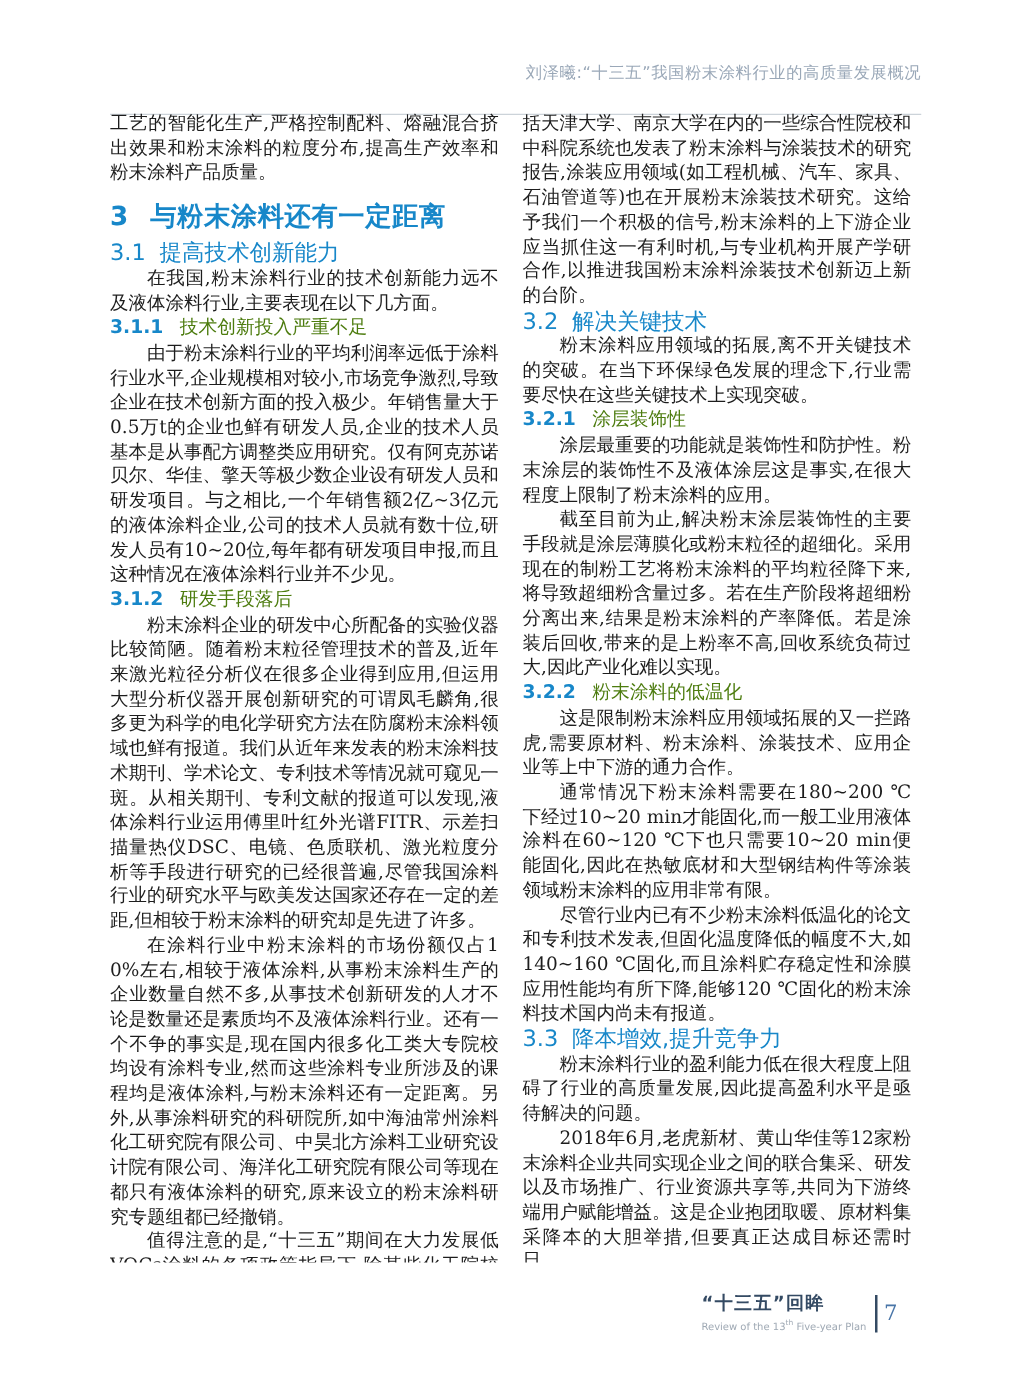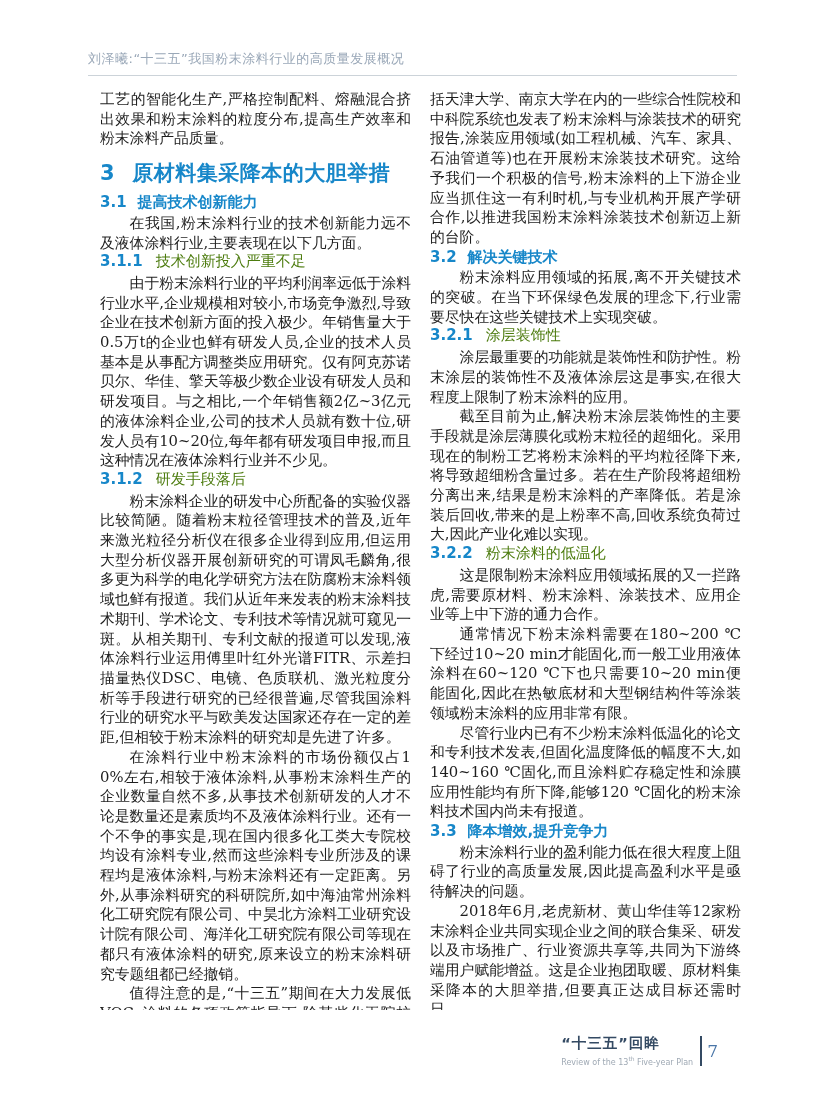--- a/index.html
+++ b/index.html
@@ -3,40 +3,40 @@
 <meta charset="utf-8">
 <style>
   html,body{margin:0;padding:0;background:#ffffff;}
   .page{
     position:relative;width:816px;height:1099px;background:#ffffff;
     font-family:"DejaVu Serif","Liberation Serif",serif;overflow:hidden;
   }
   
   .hdr{
     position:absolute;top:50px;left:88px;width:649px;
-    text-align:left;font-family:"DejaVu Sans","Liberation Sans",sans-serif;
+    text-align:right;font-family:"DejaVu Sans","Liberation Sans",sans-serif;
     font-size:13px;line-height:17px;color:#9aa8b8;letter-spacing:.5px;
-    padding-bottom:8px;border-bottom:1px solid #ccd3d9;
+    padding-bottom:24px;border-bottom:1px solid #ccd3d9;
   }
   
-  .cols{position:absolute;top:89px;left:100px;width:641px;display:flex;gap:19px;}
+  .cols{position:absolute;top:89px;left:88px;width:641px;display:flex;gap:19px;}
   .col{width:311px;overflow:hidden;height:921px;}
   p.body{
     margin:0;font-size:14.8px;line-height:19.7px;color:#1d1d1d;
     text-align:justify;word-break:break-all;
   }
   p.body.ind{text-indent:2em;}
   .h1{
     margin:12px 0 7px;font-family:"DejaVu Sans","Liberation Sans",sans-serif;
     font-weight:bold;font-size:21px;line-height:26px;color:#1787c9;letter-spacing:.5px;
   }
   .h1 .hnum{margin-right:17px;}
   .h2{
     margin:1px 0 0;font-family:"DejaVu Sans","Liberation Sans",sans-serif;
-    font-weight:bold;font-size:15px;line-height:19.7px;color:#1787c9;
+    font-weight:normal;font-size:18px;line-height:19.7px;color:#1787c9;
   }
   .h2 .hnum{margin-right:11px;}
   .h3{margin:0;font-size:15px;line-height:19.7px;}
   .h3 .hnum{
     color:#1787c9;font-family:"DejaVu Sans","Liberation Sans",sans-serif;
     font-weight:600;margin-right:13px;
   }
   .h3 .htitle{color:#4d7c0f;font-family:Liberation Mono, monospace;font-weight:500;}
   
   .footer{position:absolute;top:1035px;right:98px;display:flex;align-items:center;}
@@ -58,21 +58,21 @@
 
   <div class="hdr">
     <span>刘泽曦:“十三五”我国粉末涂料行业的高质量发展概况</span>
   </div>
 
   <div class="cols">
 
     <div class="col">
       <p class="body">工艺的智能化生产,严格控制配料、熔融混合挤出效果和粉末涂料的粒度分布,提高生产效率和粉末涂料产品质量。</p>
       <div class="h1">
-        <span class="hnum">3</span><span>原材料集采降本的大胆举措</span>
+        <span class="hnum">3</span><span>与粉末涂料还有一定距离</span>
       </div>
       <div class="h2">
         <span class="hnum">3.1</span><span>提高技术创新能力</span>
       </div>
       <p class="body ind">在我国,粉末涂料行业的技术创新能力远不及液体涂料行业,主要表现在以下几方面。</p>
       <div class="h3">
         <span class="hnum">3.1.1</span><span class="htitle">技术创新投入严重不足</span>
       </div>
       <p class="body ind">由于粉末涂料行业的平均利润率远低于涂料行业水平,企业规模相对较小,市场竞争激烈,导致企业在技术创新方面的投入极少。年销售量大于0.5万t的企业也鲜有研发人员,企业的技术人员基本是从事配方调整类应用研究。仅有阿克苏诺贝尔、华佳、擎天等极少数企业设有研发人员和研发项目。与之相比,一个年销售额2亿~3亿元的液体涂料企业,公司的技术人员就有数十位,研发人员有10~20位,每年都有研发项目申报,而且这种情况在液体涂料行业并不少见。</p>
       <div class="h3">

